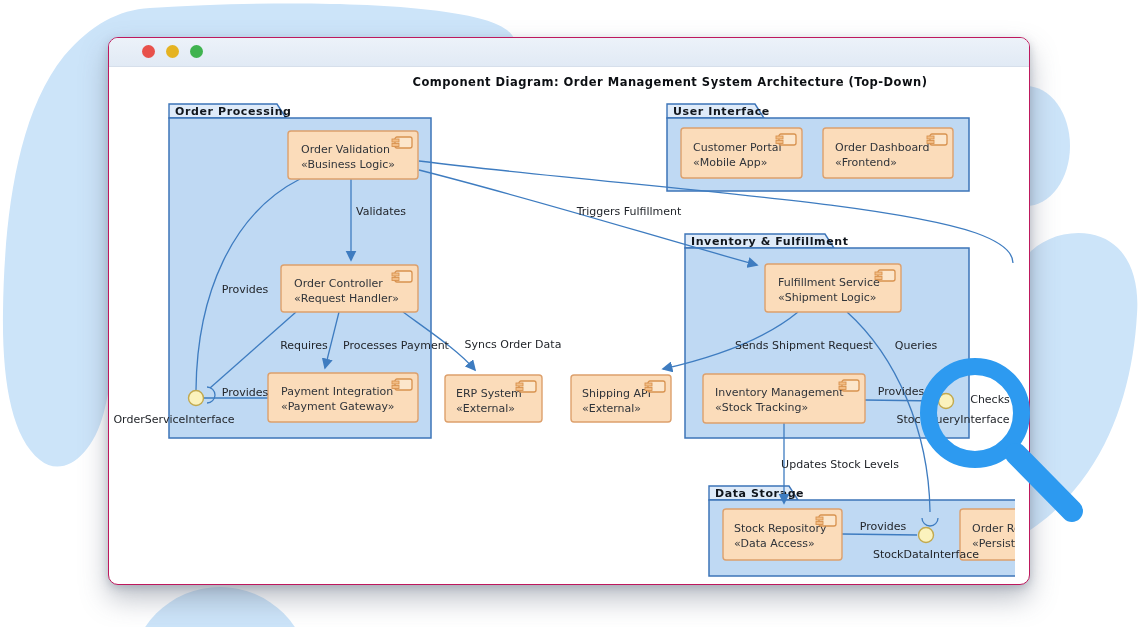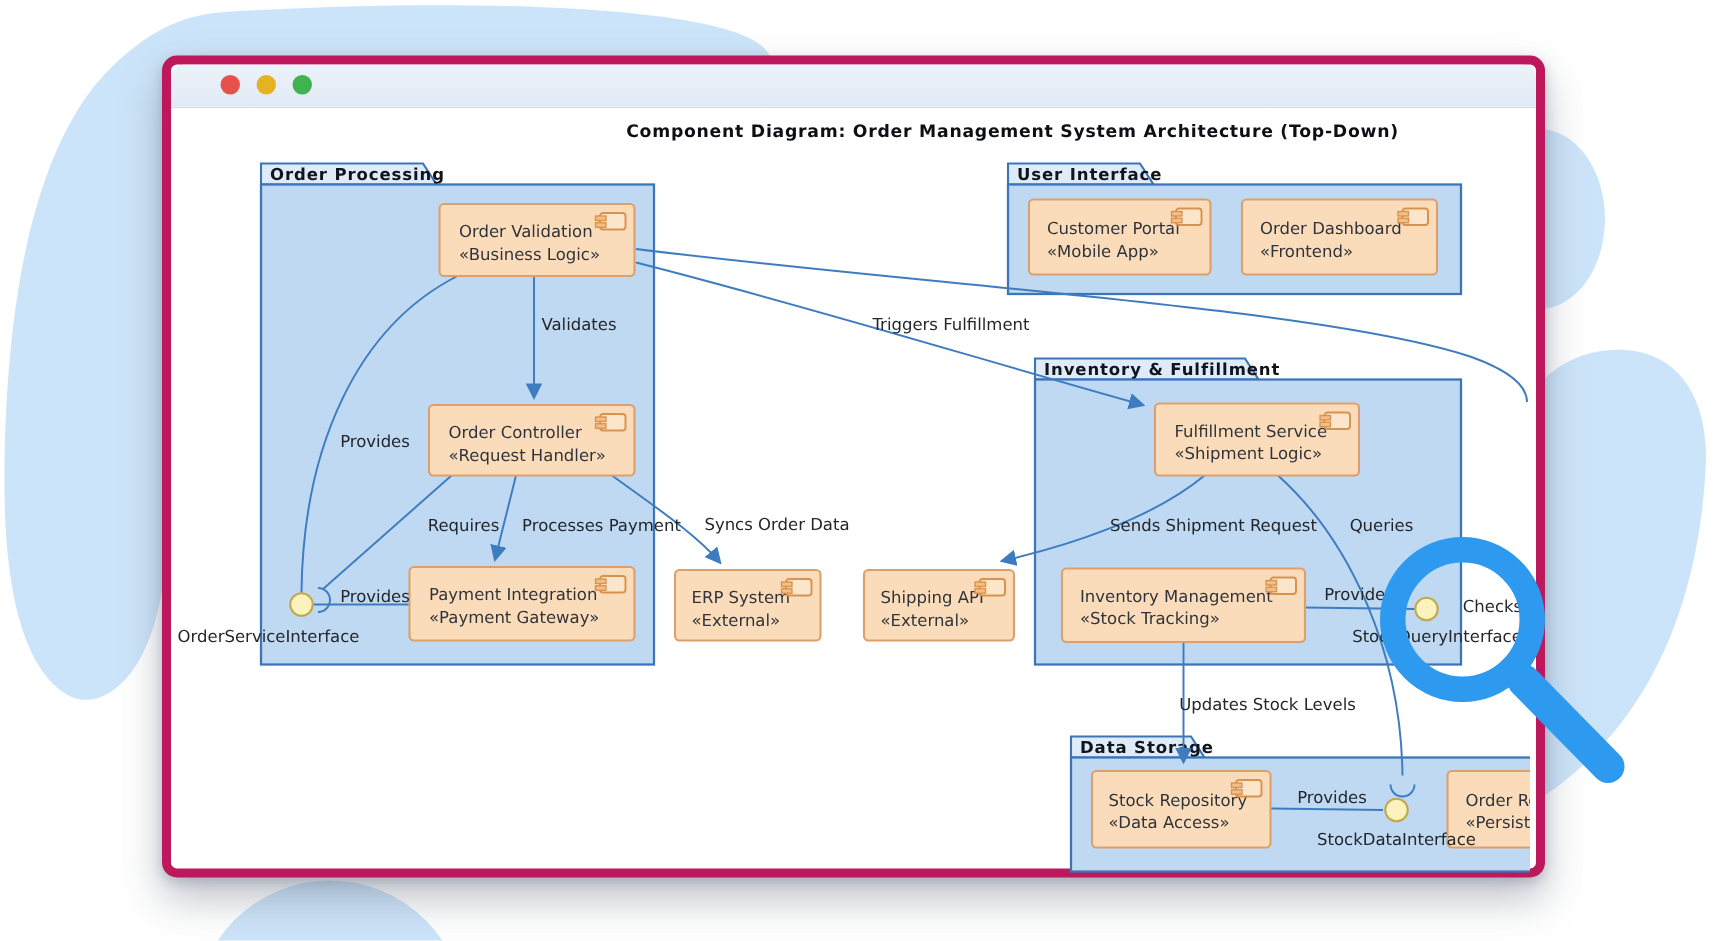--- a/index.html
+++ b/index.html
@@ -2,21 +2,21 @@
 <html><head>
 <meta charset="utf-8">
 <style>
   html,body{margin:0;padding:0;width:1144px;height:627px;overflow:hidden;background:#ffffff;
     font-family:"DejaVu Sans","Liberation Sans",sans-serif;}
   .stage{position:relative;width:1144px;height:627px;}
   
   .bg-blobs{position:absolute;left:0;top:0;z-index:0;}
   
   .window{position:absolute;left:108px;top:37px;width:922px;height:548px;background:#ffffff;
-    border-radius:10px;z-index:2;border:6px solid #be185d;box-sizing:border-box;
+    border-radius:10px;z-index:2;border:1px solid #be185d;box-sizing:border-box;
     box-shadow:0 14px 28px rgba(110,120,138,.45),0 3px 8px rgba(110,120,138,.35);}
   .titlebar{position:absolute;left:0;top:0;right:0;height:28px;border-radius:9px 9px 0 0;
     background:linear-gradient(#ecf2f9,#e1eaf5);border-bottom:1px solid #d6dfeb;}
   .dot{position:absolute;top:7px;width:13px;height:13px;border-radius:50%;}
   .dot.red{left:33px;background:#e8514b;}
   .dot.yellow{left:57px;background:#e5b322;}
   .dot.green{left:81px;background:#3fb34f;}
   .win-content{position:absolute;left:0;top:29px;width:922px;height:519px;overflow:hidden;}
   
   .pkg-body{fill:#bfd9f3;stroke:#3c74b8;stroke-width:1.5;}

